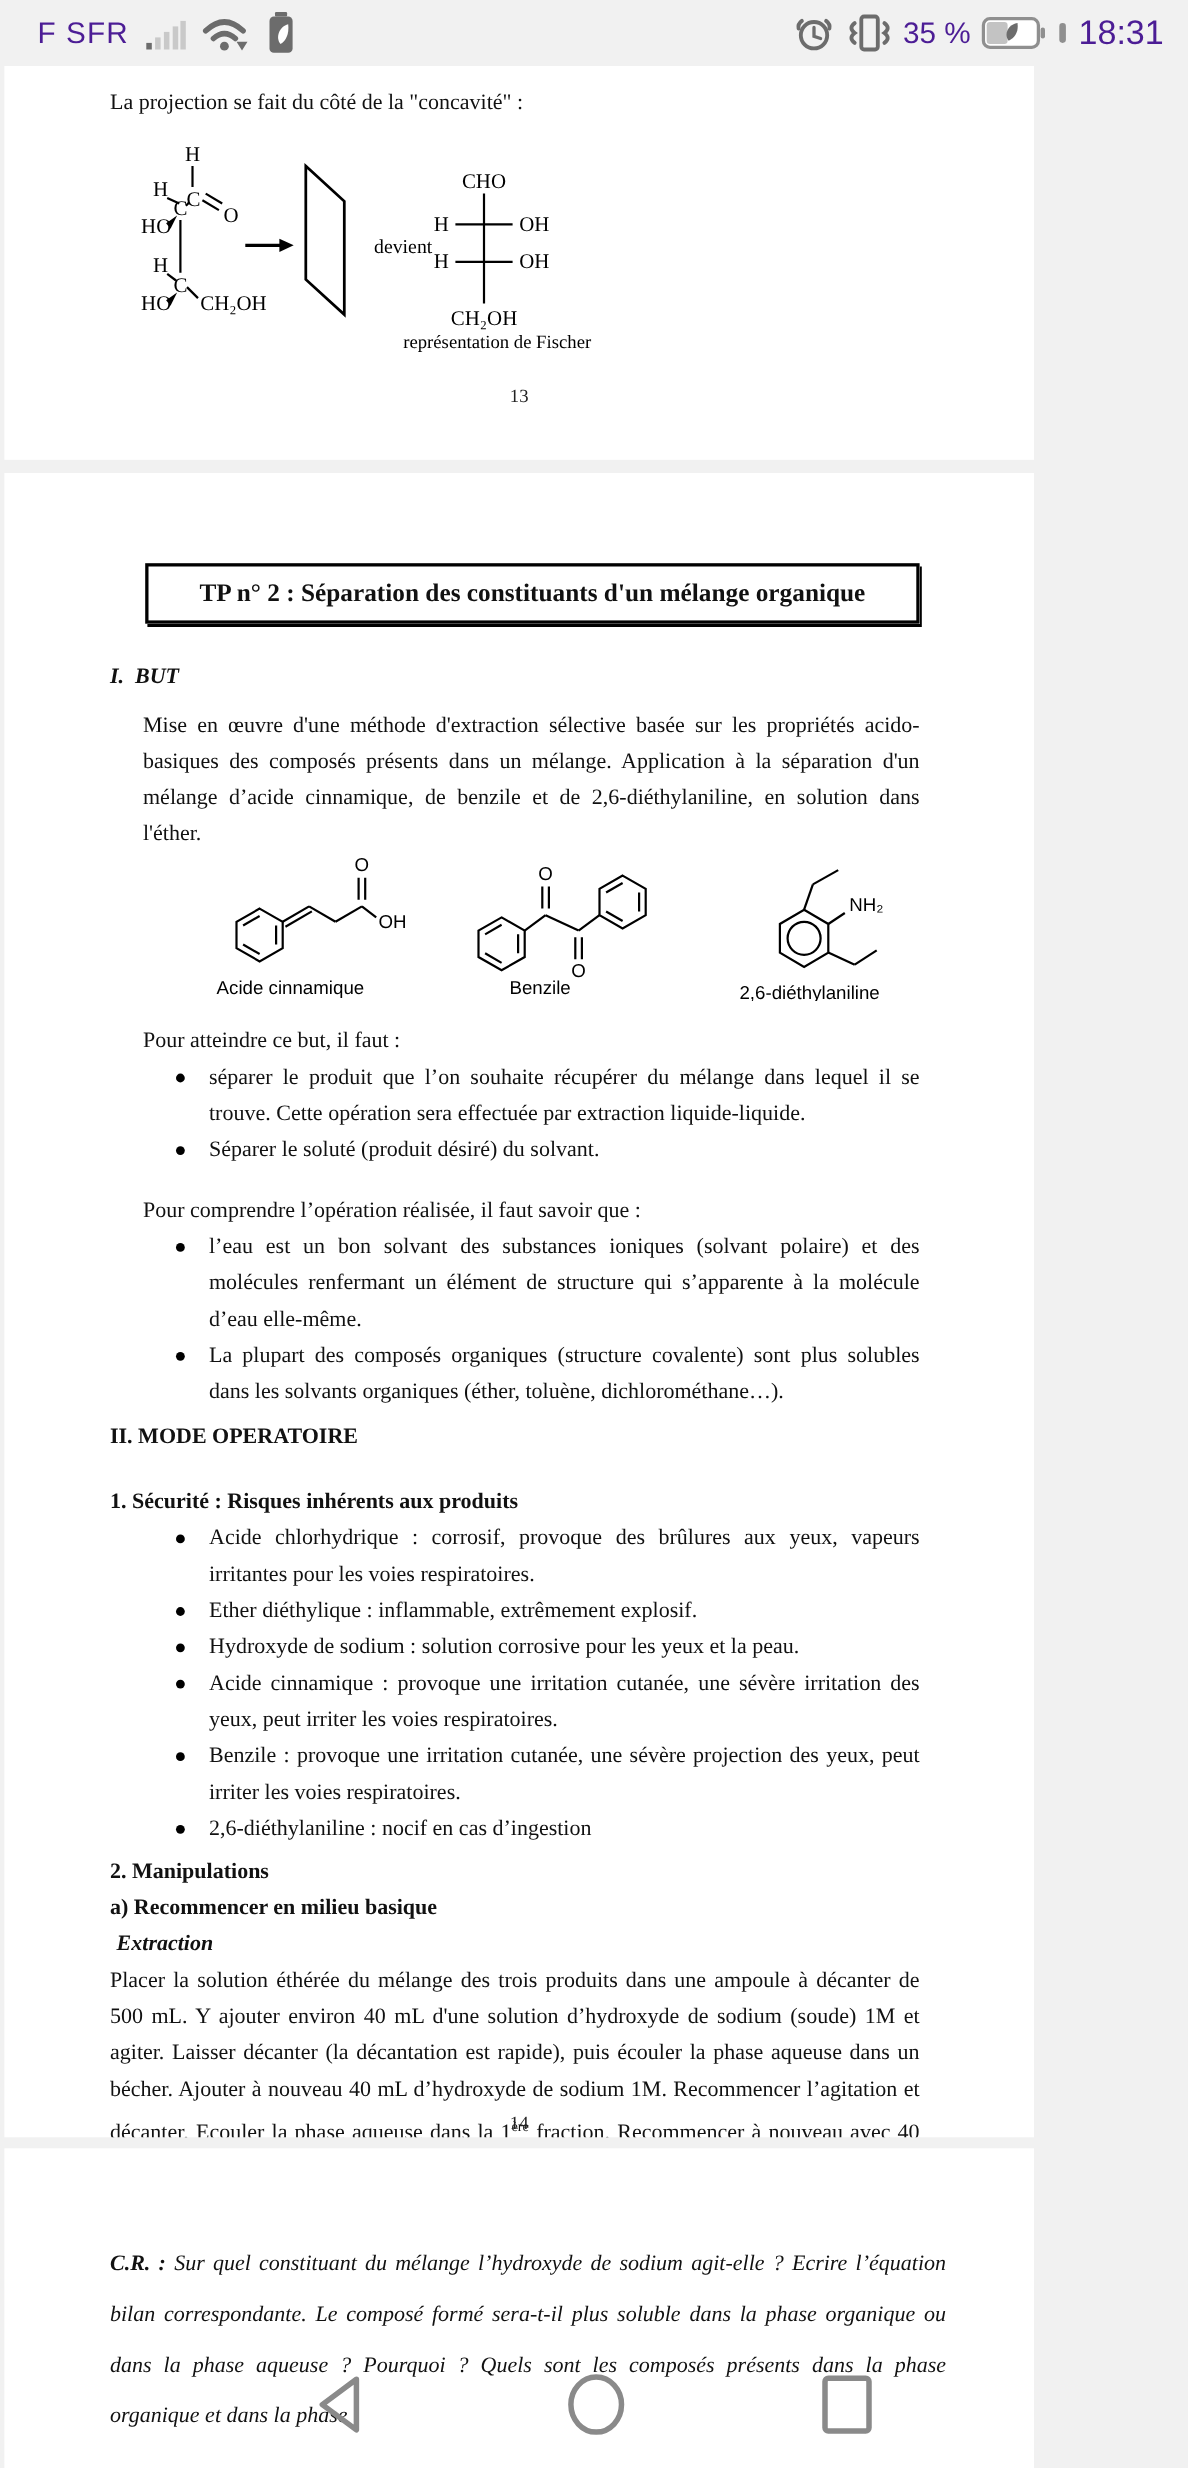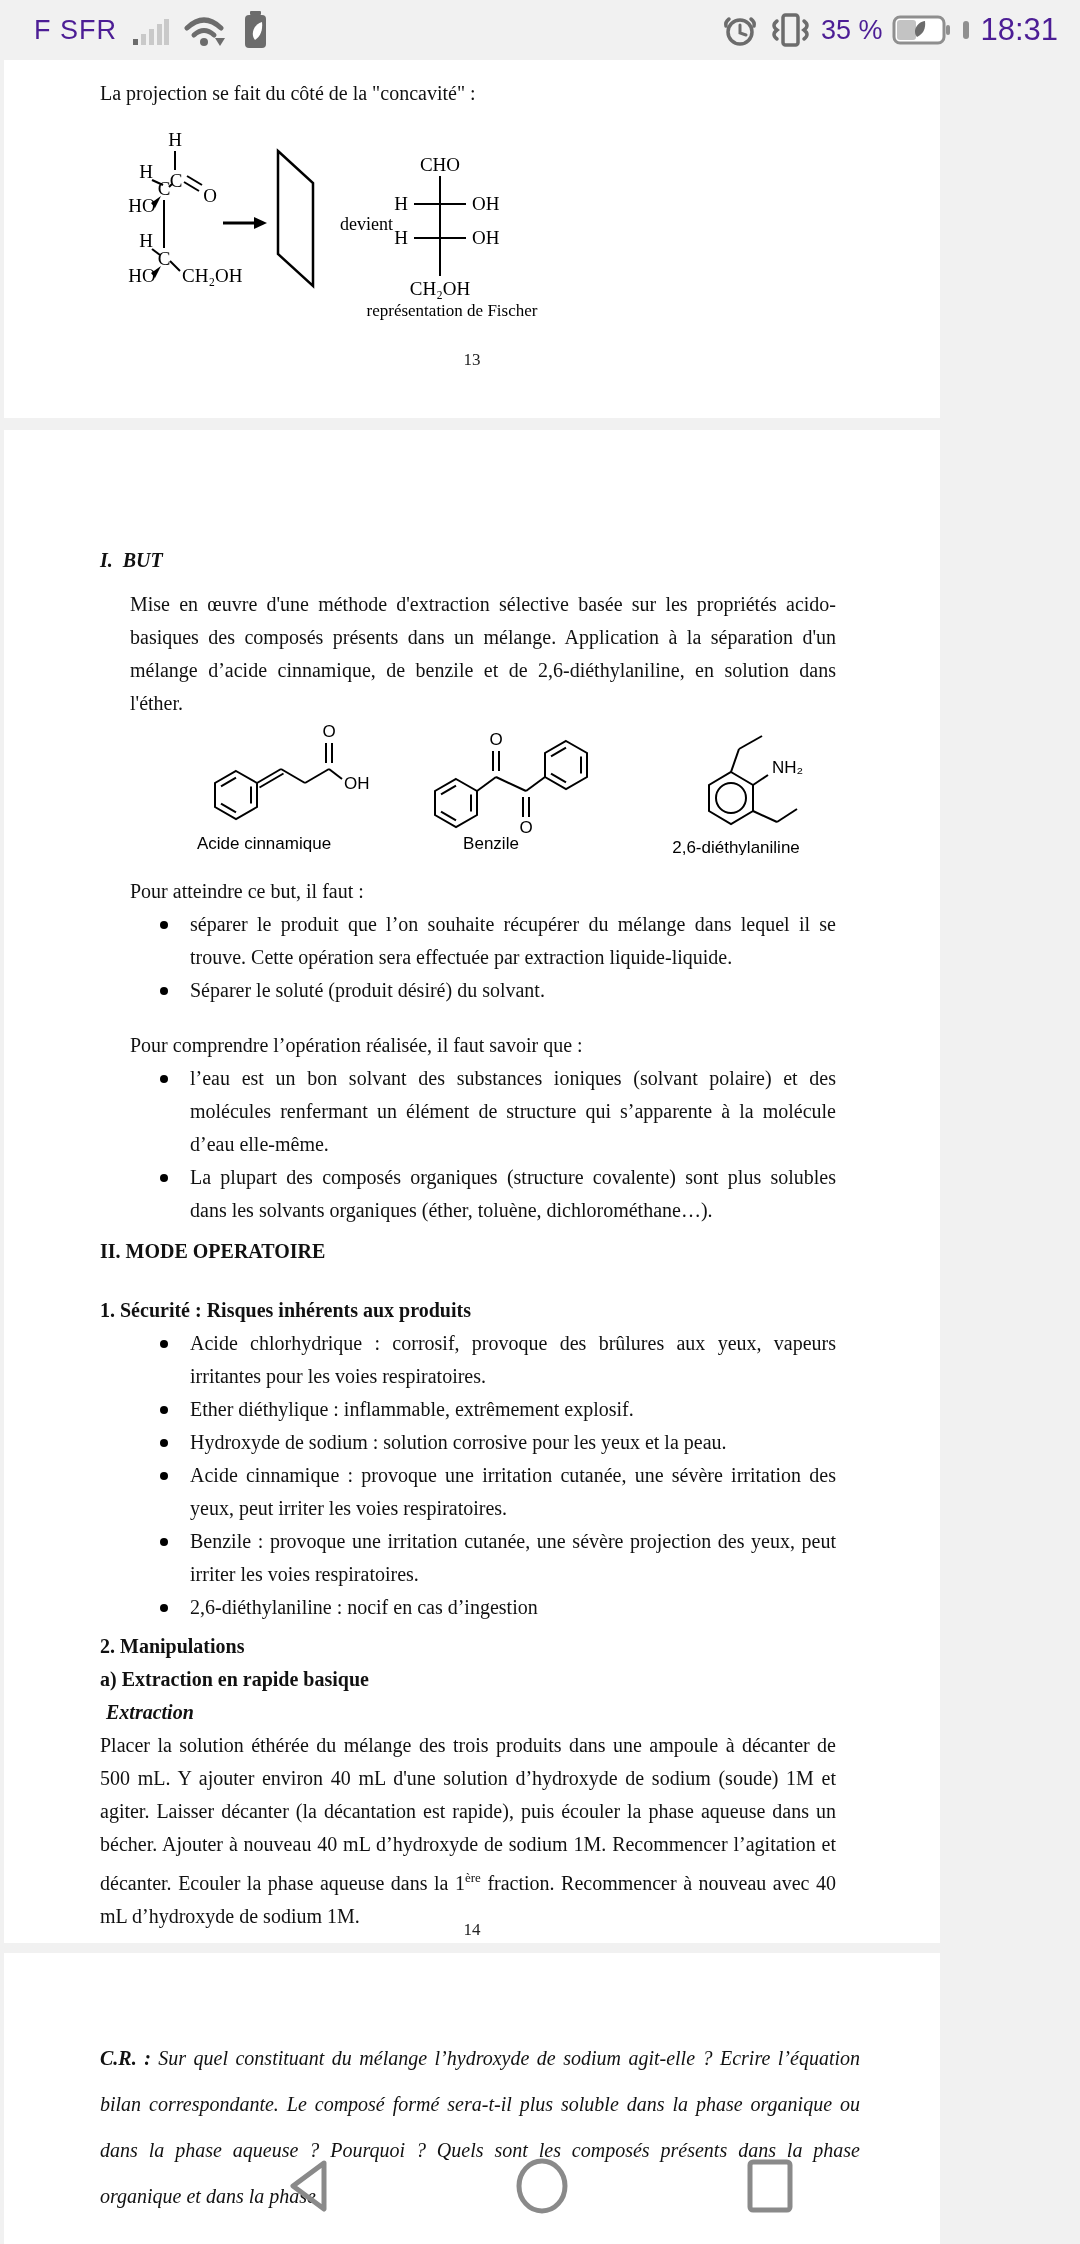--- a/index.html
+++ b/index.html
@@ -162,20 +162,21 @@
     <text x="372" y="136" font-size="19" text-anchor="start">OH</text>
     <text x="340" y="187" font-size="19" text-anchor="middle">CH₂OH</text>
     <text x="352" y="208" font-size="17" text-anchor="middle">représentation de Fischer</text>
   </svg>
 
   <div class="page-number" style="top:290px;">13</div>
 </div>
 
 <div class="page" id="page14">
   <div class="p14-content">
+    <div class="title-box">TP n° 2 : Séparation des constituants d'un mélange organique</div>
 
     <div class="h-main h-but">I.  BUT</div>
 
     <div class="para-just but-para">Mise en œuvre d'une méthode d'extraction sélective basée sur les propriétés acido-basiques des composés présents dans un mélange. Application à la séparation d'un mélange d’acide cinnamique, de benzile et de 2,6-diéthylaniline, en solution dans l'éther.</div>
 
     <svg class="fig2" width="860" height="132" viewBox="0 0 860 132">
 
       <g>
         <polygon points="100,48 121,60 121,84 100,96 79,84 79,60" fill="none" stroke="#000" stroke-width="2"></polygon>
         <line x1="85" y1="63.4" x2="100" y2="54.7" stroke="#000" stroke-width="2"></line>
@@ -239,21 +240,21 @@
 
     <div class="h-main h-securite">1. Sécurité : Risques inhérents aux produits</div>
     <div class="bullet">Acide chlorhydrique : corrosif, provoque des brûlures aux yeux, vapeurs irritantes pour les voies respiratoires.</div>
     <div class="bullet">Ether diéthylique : inflammable, extrêmement explosif.</div>
     <div class="bullet">Hydroxyde de sodium : solution corrosive pour les yeux et la peau.</div>
     <div class="bullet">Acide cinnamique : provoque une irritation cutanée, une sévère irritation des yeux, peut irriter les voies respiratoires.</div>
     <div class="bullet">Benzile : provoque une irritation cutanée, une sévère projection des yeux, peut irriter les voies respiratoires.</div>
     <div class="bullet">2,6-diéthylaniline : nocif en cas d’ingestion</div>
 
     <div class="h-main h-manip">2. Manipulations</div>
-    <div class="h-main">a) Extraction en rapide basique</div>
+    <div class="h-main">a) Recommencer en milieu basique</div>
     <div class="h-extraction-sub">Extraction</div>
 
     <div class="extraction-para"><span>Placer la solution éthérée du mélange des trois produits dans une ampoule à décanter de 500 mL. Y ajouter environ 40 mL d'une solution d’hydroxyde de sodium (soude) 1M et agiter. Laisser décanter (la décantation est rapide), puis écouler la phase aqueuse dans un bécher. Ajouter à nouveau 40 mL d’hydroxyde de sodium 1M. Recommencer l’agitation et décanter. Ecouler la phase aqueuse dans la 1</span><sup>ère</sup><span> fraction. Recommencer à nouveau avec 40 mL d’hydroxyde de sodium 1M.</span></div>
   </div>
 
   <div class="page-number" style="top:1490px;">14</div>
 </div>
 
 <div class="page" id="page15">
   <div class="p15-content"><span class="cr-label">C.R. :</span><span> Sur quel constituant du mélange l’hydroxyde de sodium agit-elle ? Ecrire l’équation bilan correspondante. Le composé formé sera-t-il plus soluble dans la phase organique ou dans la phase aqueuse ? Pourquoi ? Quels sont les composés présents dans la phase organique et dans la phase</span></div>

